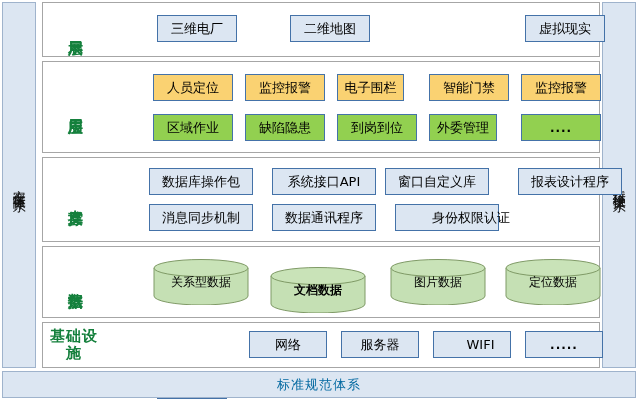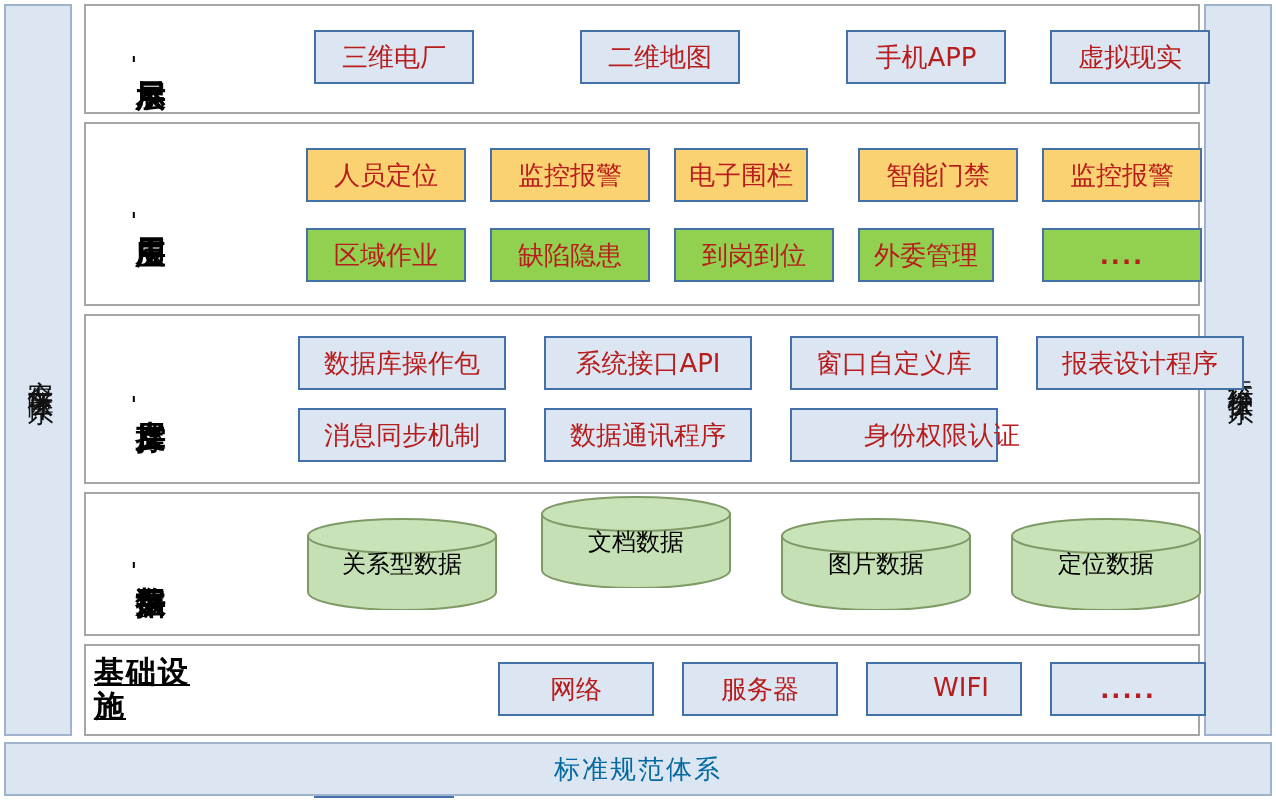--- a/index.html
+++ b/index.html
@@ -57,24 +57,24 @@
     position: absolute;
     left: 4px;
     top: 0;
     bottom: 0;
     width: 56px;
     display: flex;
     align-items: center;
     justify-content: center;
     font-size: 15px;
     font-weight: bold;
-    color: #000000;
+    color: #15803d;
     line-height: 1.12;
+    text-align: center;
     letter-spacing: 1px;
-    text-decoration: underline;
   }
   .layer-label.stack-v {
     writing-mode: vertical-rl;
     text-orientation: upright;
   }
   .layer-label.stack-2 {
     writing-mode: horizontal-tb;
     width: 54px;
   }
   .layer-body {
@@ -86,21 +86,21 @@
   }
 
   
   .node {
     position: absolute;
     box-sizing: border-box;
     display: flex;
     align-items: center;
     justify-content: center;
     font-size: 13px;
-    color: #b91c1c;
+    color: #000000;
     white-space: nowrap;
     height: 27px;
   }
   .node.blue {
     background: #dce6f2;
     border: 1px solid #4472a8;
   }
   .node.orange {
     background: #fad272;
     border: 1px solid #4472a8;
@@ -162,21 +162,20 @@
 
   <div class="side-rail" id="rail-right">
     <span class="rail-text">运行维护体系</span>
   </div>
 
   <div class="layer" id="layer-presentation" style="top:2px;height:55px;">
     <div class="layer-label stack-v">展示层</div>
     <div class="layer-body">
       <div class="node blue" style="left:52px;top:12px;width:80px;">三维电厂</div>
       <div class="node blue" style="left:185px;top:12px;width:80px;">二维地图</div>
-      <div class="node blue" style="left:318px;top:12px;width:80px;">手机APP</div>
       <div class="node blue" style="left:420px;top:12px;width:80px;">虚拟现实</div>
     </div>
   </div>
 
   <div class="layer" id="layer-application" style="top:61px;height:92px;">
     <div class="layer-label stack-v">应用层</div>
     <div class="layer-body">
 
       <div class="node orange" style="left:48px;top:12px;width:80px;">人员定位</div>
       <div class="node orange" style="left:140px;top:12px;width:80px;">监控报警</div>
@@ -191,42 +190,42 @@
       <div class="node green dots" style="left:416px;top:52px;width:80px;">....</div>
     </div>
   </div>
 
   <div class="layer" id="layer-support" style="top:157px;height:85px;">
     <div class="layer-label stack-v">支撑层</div>
     <div class="layer-body">
 
       <div class="node blue" style="left:44px;top:10px;width:104px;">数据库操作包</div>
       <div class="node blue" style="left:167px;top:10px;width:104px;">系统接口API</div>
-      <div class="node blue" style="left:290px;top:10px;width:104px;">窗口自定义库</div>
+      <div class="node blue" style="left:280px;top:10px;width:104px;">窗口自定义库</div>
       <div class="node blue" style="left:413px;top:10px;width:104px;">报表设计程序</div>
 
       <div class="node blue" style="left:44px;top:46px;width:104px;">消息同步机制</div>
       <div class="node blue" style="left:167px;top:46px;width:104px;">数据通讯程序</div>
       <div class="node blue" style="left:290px;top:46px;width:104px;padding-left:48px;">身份权限认证</div>
     </div>
   </div>
 
   <div class="layer" id="layer-data" style="top:246px;height:72px;padding-left:31px;">
     <div class="layer-label stack-v">数据层</div>
     <div class="layer-body">
 
       <div class="cyl" style="left:48px;top:12px;">
         <svg width="96" height="46" viewBox="0 0 96 46" xmlns="http://www.w3.org/2000/svg">
           <path d="M1 9 L1 37 A47 9 0 0 0 95 37 L95 9 Z" fill="#C5E0B4" stroke="#7F9A66" stroke-width="1"></path>
           <ellipse cx="48" cy="9" rx="47" ry="8.5" fill="#C9E3B8" stroke="#7F9A66" stroke-width="1"></ellipse>
         </svg>
         <div class="cyl-label">关系型数据</div>
       </div>
 
-      <div class="cyl" style="left:165px;top:1px;">
+      <div class="cyl" style="left:165px;top:20px;font-weight:bold;">
         <svg width="96" height="46" viewBox="0 0 96 46" xmlns="http://www.w3.org/2000/svg">
           <path d="M1 9 L1 37 A47 9 0 0 0 95 37 L95 9 Z" fill="#C5E0B4" stroke="#7F9A66" stroke-width="1"></path>
           <ellipse cx="48" cy="9" rx="47" ry="8.5" fill="#C9E3B8" stroke="#7F9A66" stroke-width="1"></ellipse>
         </svg>
         <div class="cyl-label">文档数据</div>
       </div>
 
       <div class="cyl" style="left:285px;top:12px;">
         <svg width="96" height="46" viewBox="0 0 96 46" xmlns="http://www.w3.org/2000/svg">
           <path d="M1 9 L1 37 A47 9 0 0 0 95 37 L95 9 Z" fill="#C5E0B4" stroke="#7F9A66" stroke-width="1"></path>

